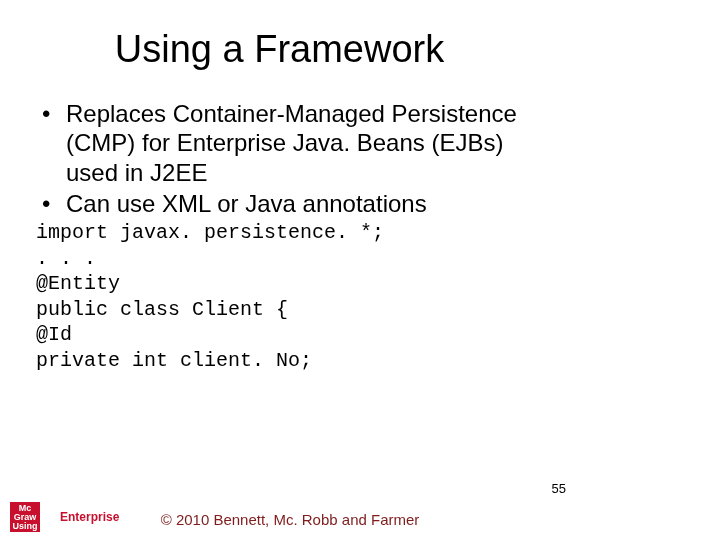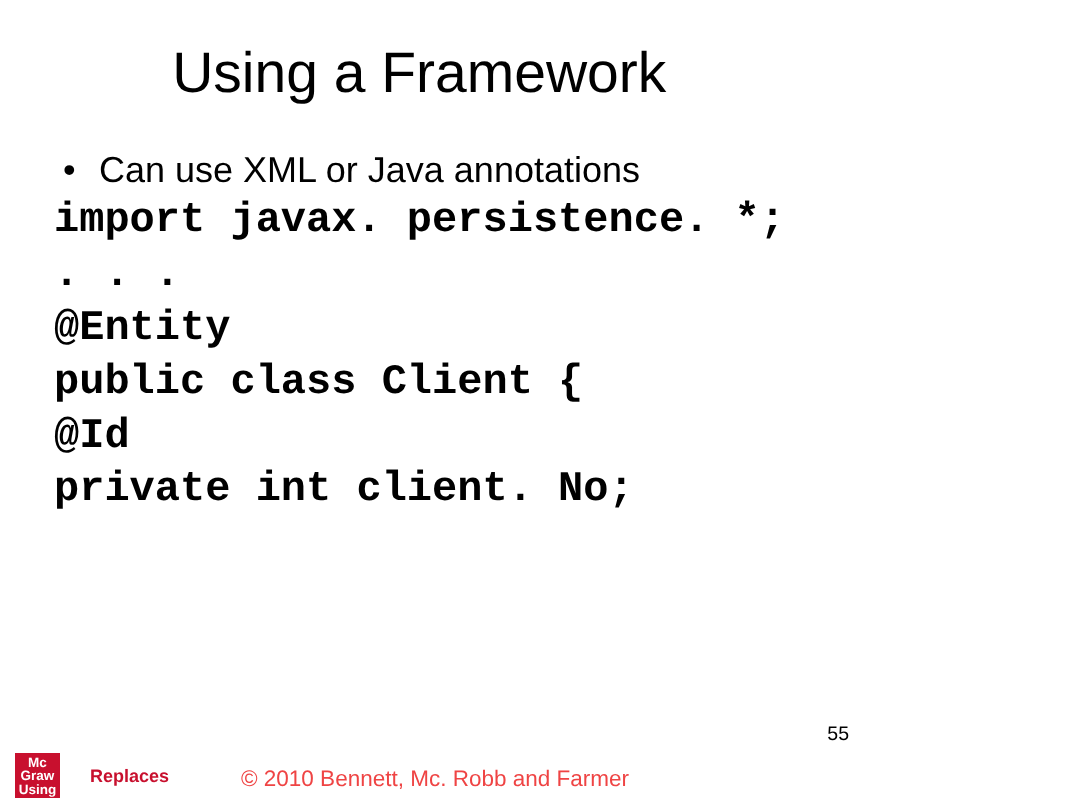--- a/index.html
+++ b/index.html
@@ -31,41 +31,41 @@
   ul.bullets li::before {
     content: "•";
     position: absolute;
     left: 6px;
     top: 0;
     font-size: 24px;
     color: #000;
   }
   .code {
     font-family: "Courier New", Courier, monospace;
-    font-weight: bold;
-    font-size: 28px;
+    font-weight: normal;
+    font-size: 20px;
     white-space: pre;
     line-height: 1.28;
     margin-top: 2px;
   }
   .pagenum {
     position: absolute;
     right: 14px;
     bottom: 44px;
     font-size: 13px;
     color: #000;
     text-align: right;
   }
   .footer {
     position: absolute;
     left: 0; right: 0;
     bottom: 12px;
     text-align: center;
     font-size: 15px;
-    color: #ef4444;
+    color: #7f1d1d;
   }
   .logo {
     position: absolute;
     left: 10px; bottom: 8px;
     display: flex; align-items: center; gap: 20px;
   }
   .logo-badge {
     width: 30px; height: 30px;
     background: #c8102e;
     display: flex; flex-direction: column;
@@ -81,35 +81,36 @@
   }
 </style>
 </head>
 <body>
 
 <div class="slide">
   <h1 class="title">Using a Framework</h1>
 
   <div class="content">
     <ul class="bullets">
+      <li>Replaces Container-Managed Persistence (CMP) for Enterprise Java. Beans (EJBs) used in J2EE</li>
       <li>Can use XML or Java annotations</li>
     </ul>
     <div class="code">import javax. persistence. *;
 . . .
 @Entity
 public class Client {
 @Id
 private int client. No;</div>
   </div>
 
   <div class="pagenum">55</div>
 
   <div class="footer">© 2010 Bennett, Mc. Robb and Farmer</div>
 
   <div class="logo">
     <div class="logo-badge">
       <span>Mc</span>
       <span>Graw</span>
       <span>Using</span>
     </div>
-    <div class="logo-text">Replaces</div>
+    <div class="logo-text">Enterprise</div>
   </div>
 </div>
 
 </body></html>

